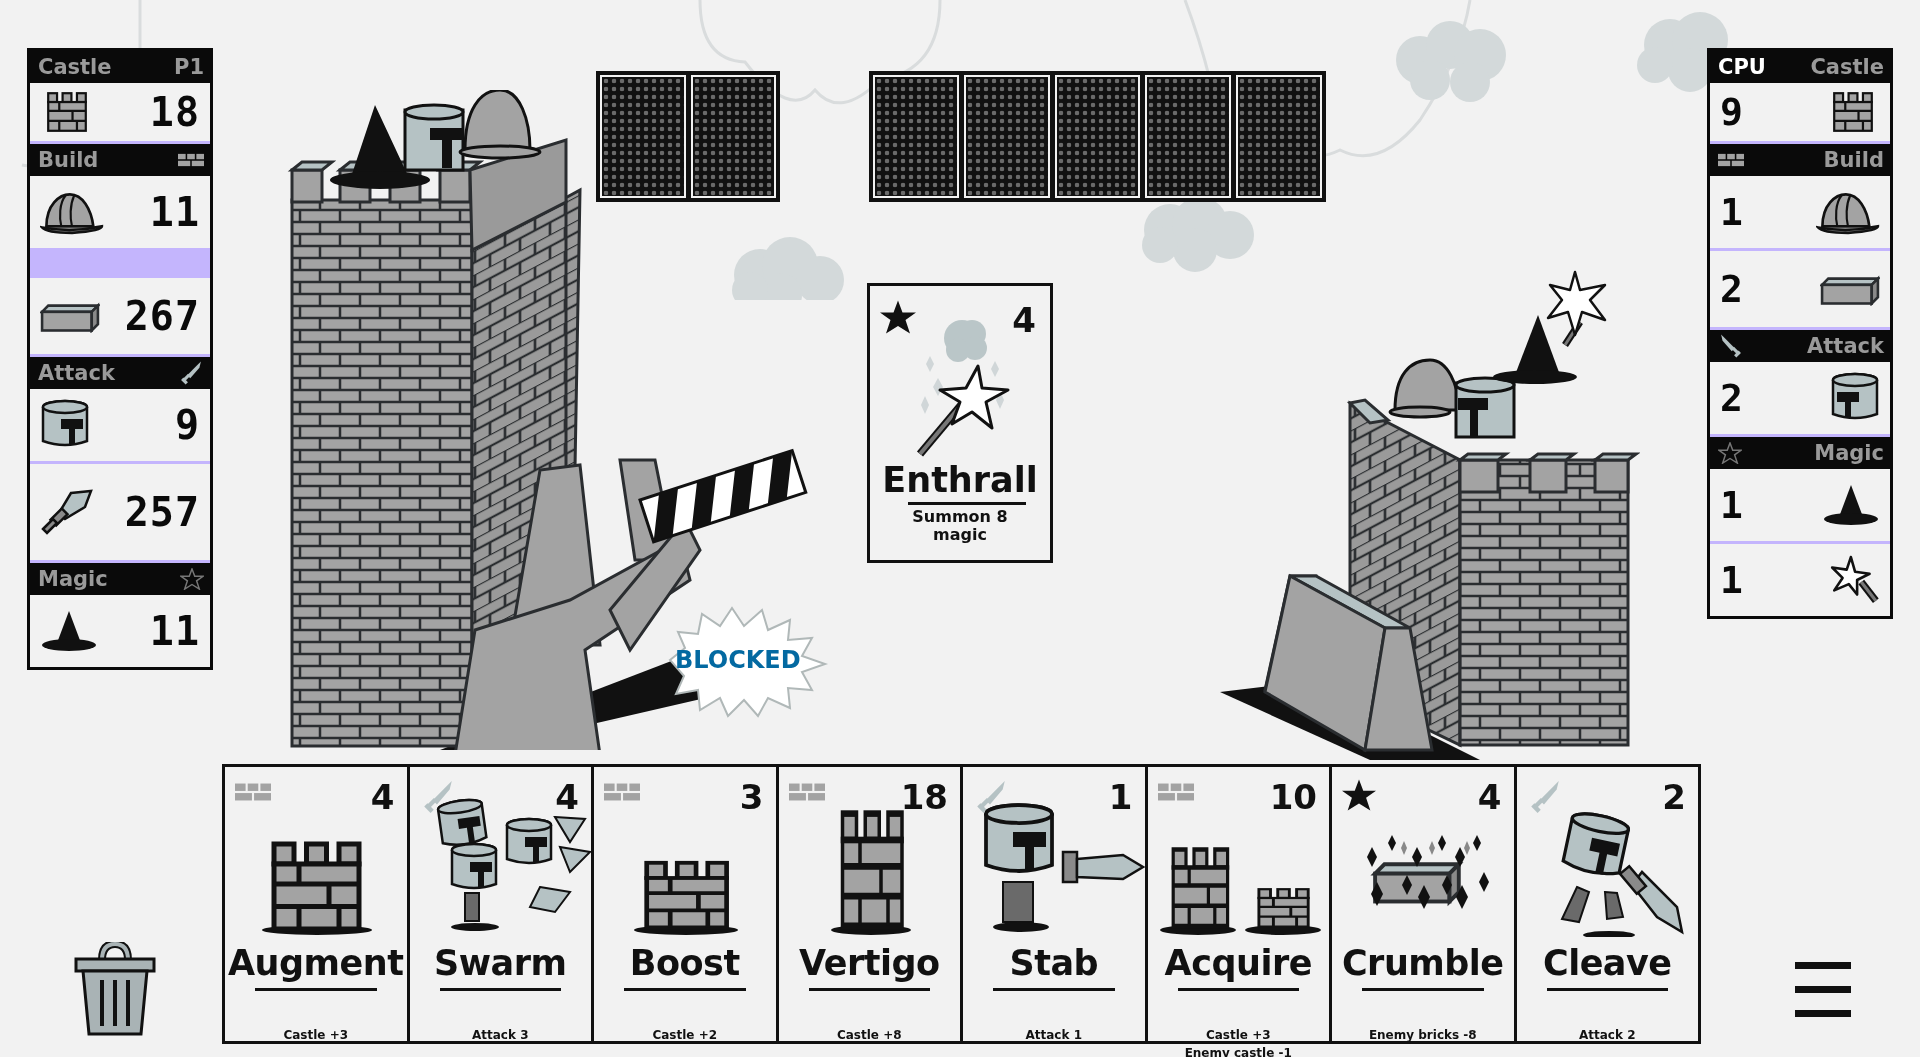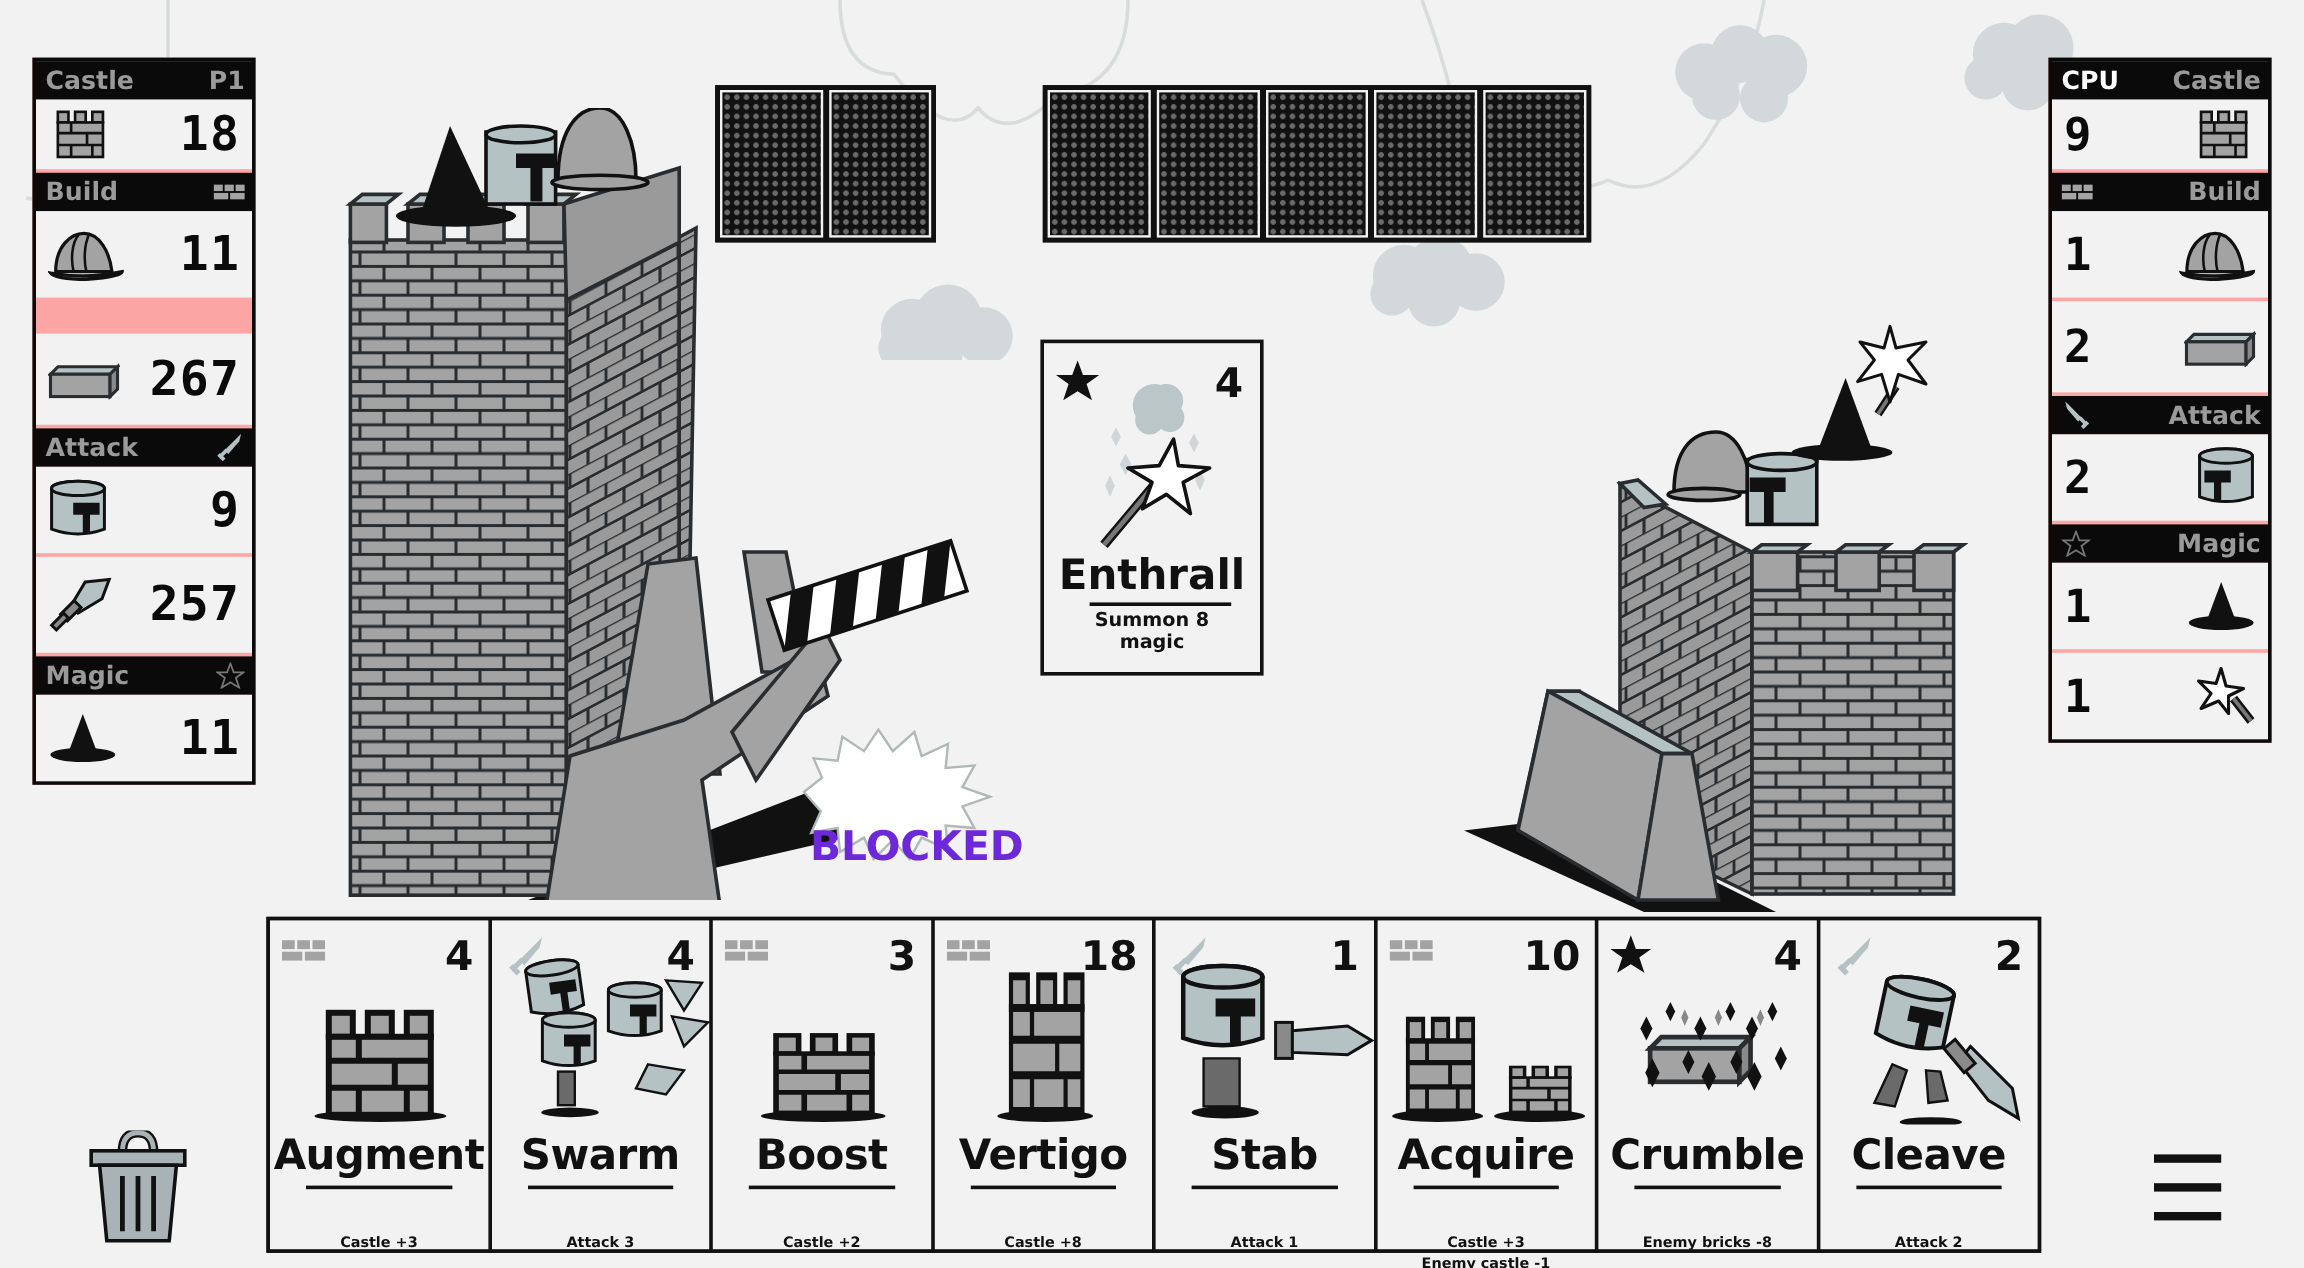--- a/index.html
+++ b/index.html
@@ -1,21 +1,21 @@
 <!DOCTYPE html>
 <html><head>
 <meta charset="utf-8">
 <style>
   html,body{margin:0;padding:0;}
   body{width:1920px;height:1057px;background:#f2f2f2;position:relative;overflow:hidden;font-family:"DejaVu Sans","Liberation Sans",sans-serif;}
   .abs{position:absolute;}
   
   .cloud{position:absolute;}
   
-  .panel{position:absolute;top:48px;width:186px;border:3px solid #0a0a0a;background:#fca5a5;box-sizing:border-box;}
+  .panel{position:absolute;top:48px;width:186px;border:3px solid #0a0a0a;background:#c4b5fd;box-sizing:border-box;}
   .panel.left{left:27px;}
   .panel.right{left:1707px;}
   .ph{height:32px;background:#0a0a0a;display:flex;align-items:center;justify-content:space-between;padding:0 6px 0 8px;color:#9a9a9a;font-weight:bold;font-size:21px;}
   .ph .white{color:#fff;}
   .pr{background:#f2f2f2;display:flex;align-items:center;justify-content:space-between;padding:0 10px;margin-bottom:3px;box-sizing:border-box;}
   .pr:last-child{margin-bottom:0;}
   .pr .num{font-family:"DejaVu Sans Mono","Liberation Mono",monospace;font-weight:bold;font-size:40px;color:#0a0a0a;letter-spacing:1px;}
   .right .pr .num{font-size:38px;}
   .h-castle{height:58px;}
   .h-row{height:72px;}
@@ -33,21 +33,21 @@
   .cdesc{position:absolute;left:0;right:0;text-align:center;font-weight:bold;color:#111;line-height:18px;}
   
   .hand{position:absolute;left:222px;top:764px;width:1479px;height:280px;border:3px solid #111;box-sizing:border-box;display:flex;background:#111;gap:3px;}
   .hcard{flex:1;background:#f2f2f2;position:relative;}
   .hcard .cost{top:10px;right:12px;font-size:34px;}
   .hcard .ctitle{top:176px;font-size:35px;letter-spacing:-0.5px;}
   .hcard .cline{top:221px;left:30px;right:30px;}
   .hcard .cdesc{top:227px;font-size:12px;margin-top:32px;}
   .hcard .cicon{position:absolute;left:10px;top:12px;}
   .hcard .art{position:absolute;left:0;right:0;top:30px;height:140px;}
-  .blocked-label{position:absolute;font-family:"DejaVu Sans","Liberation Sans",sans-serif;font-weight:bold;font-size:34px;color:#6d28d9;letter-spacing:0px;margin-top:40px;}
+  .blocked-label{position:absolute;font-family:"DejaVu Sans","Liberation Sans",sans-serif;font-weight:bold;font-size:24px;color:#0369a1;letter-spacing:0px;}
   .icon-btn{position:absolute;cursor:pointer;}
 </style>
 </head>
 <body>
 
 <svg width="0" height="0" style="position:absolute">
   <defs>
     <pattern id="brickpat" x="0" y="0" width="40" height="24" patternUnits="userSpaceOnUse">
       <rect width="40" height="24" fill="#a3a3a3"></rect>
       <path d="M0 0H40M0 12H40M0 24H40M20 0V12M0 12V24M40 12V24" stroke="#2a2d30" stroke-width="2.5" fill="none"></path>
@@ -256,21 +256,21 @@
     <svg width="26" height="26" viewBox="0 0 34 34">
         <use href="#ico-sword"></use>
       </svg>
   </div>
   <div class="pr h-row">
     <svg width="50" height="52" viewBox="0 0 48 52">
         <use href="#ico-knight"></use>
       </svg>
     <span class="num">9</span>
   </div>
-  <div class="pr h-row" style="height:80px;">
+  <div class="pr h-row" style="height:96px;">
     <svg width="56" height="46" viewBox="0 0 54 46">
         <use href="#ico-weapon"></use>
       </svg>
     <span class="num">257</span>
   </div>
   <div class="ph">
     <span>Magic</span>
     <svg width="24" height="22" viewBox="-1 -1 26 24">
         <use href="#ico-star" fill="none" stroke="#777" stroke-width="1.6"></use>
       </svg>

